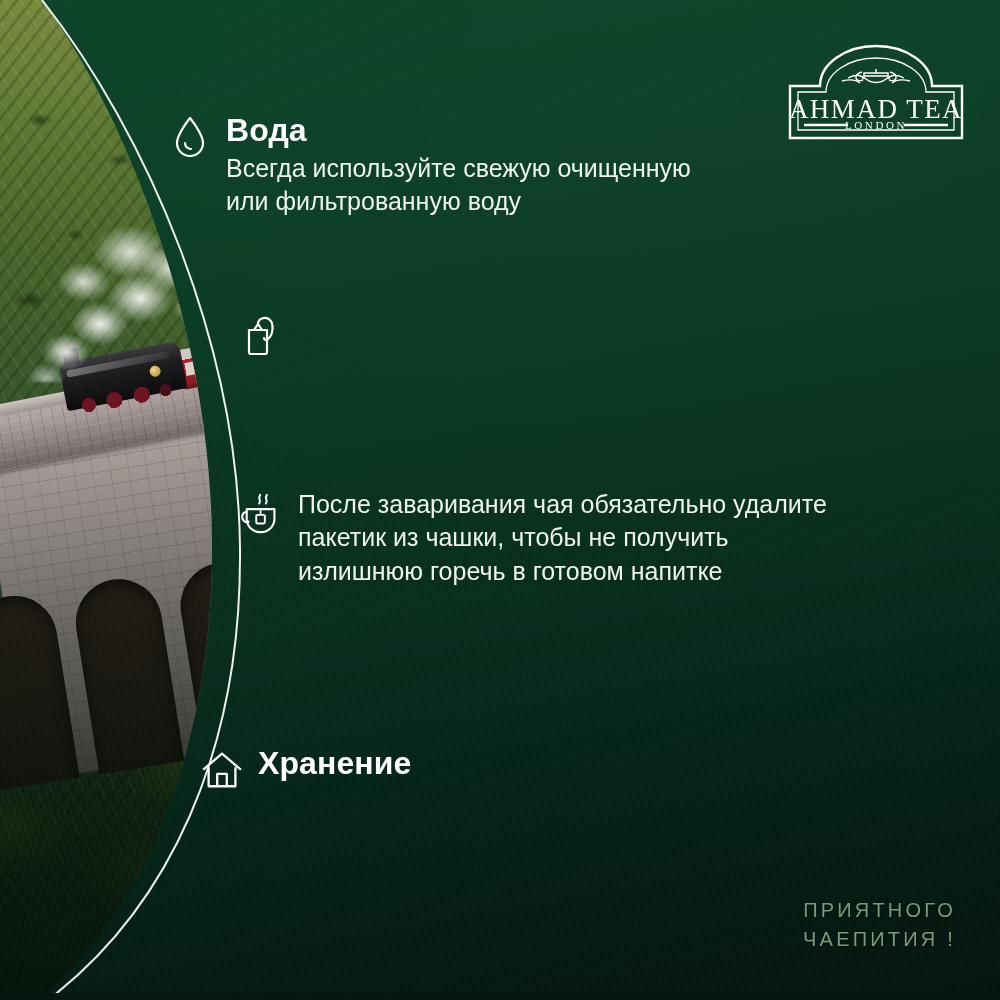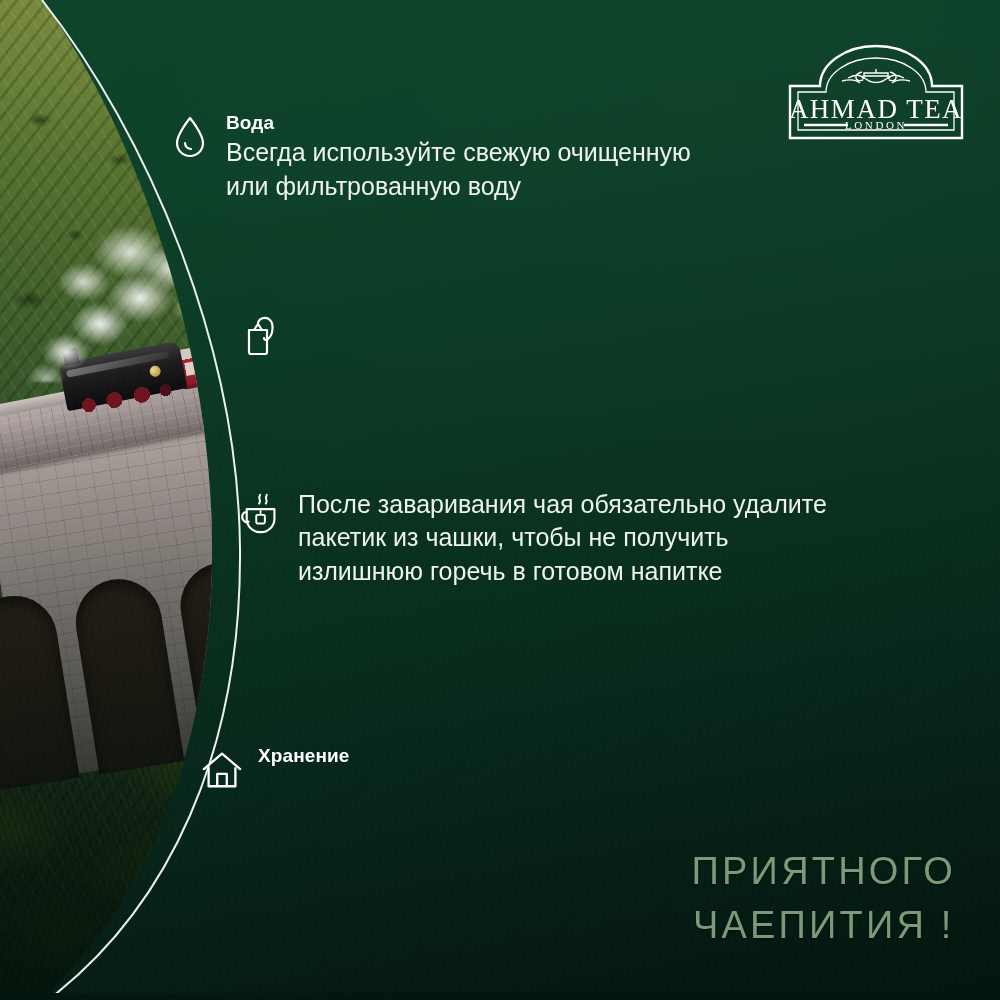--- a/index.html
+++ b/index.html
@@ -267,21 +267,21 @@
     gap: 14px;
   }
   .block .icon {
     flex: 0 0 auto;
     width: 44px; height: 46px;
     margin-top: 2px;
   }
   .block .txt { }
   .block h2 {
     margin: 0 0 2px 0;
-    font-size: 19px;
+    font-size: 32px;
     font-weight: bold;
     color: #ffffff;
     letter-spacing: .1px;
     line-height: 1.18;
   }
   .block p {
     margin: 0;
     font-size: 25px;
     font-weight: 400;
     color: #eef3ee;
@@ -294,21 +294,21 @@
   #block-tea     { left: 240px; top: 488px; }
   #block-storage { left: 200px; top: 698px; margin-top: 47px; }
 
   
   .slogan {
     position: absolute;
     right: 44px;
     bottom: 40px;
     text-align: center;
     color: #7b9a79;
-    font-size: 38px;
+    font-size: 20px;
     letter-spacing: 3.2px;
     line-height: 1.42;
     white-space: pre-line;
     text-shadow: 0 1px 2px rgba(0,0,0,.5);
   }
 </style>
 </head>
 <body>
 
 <div id="poster">

